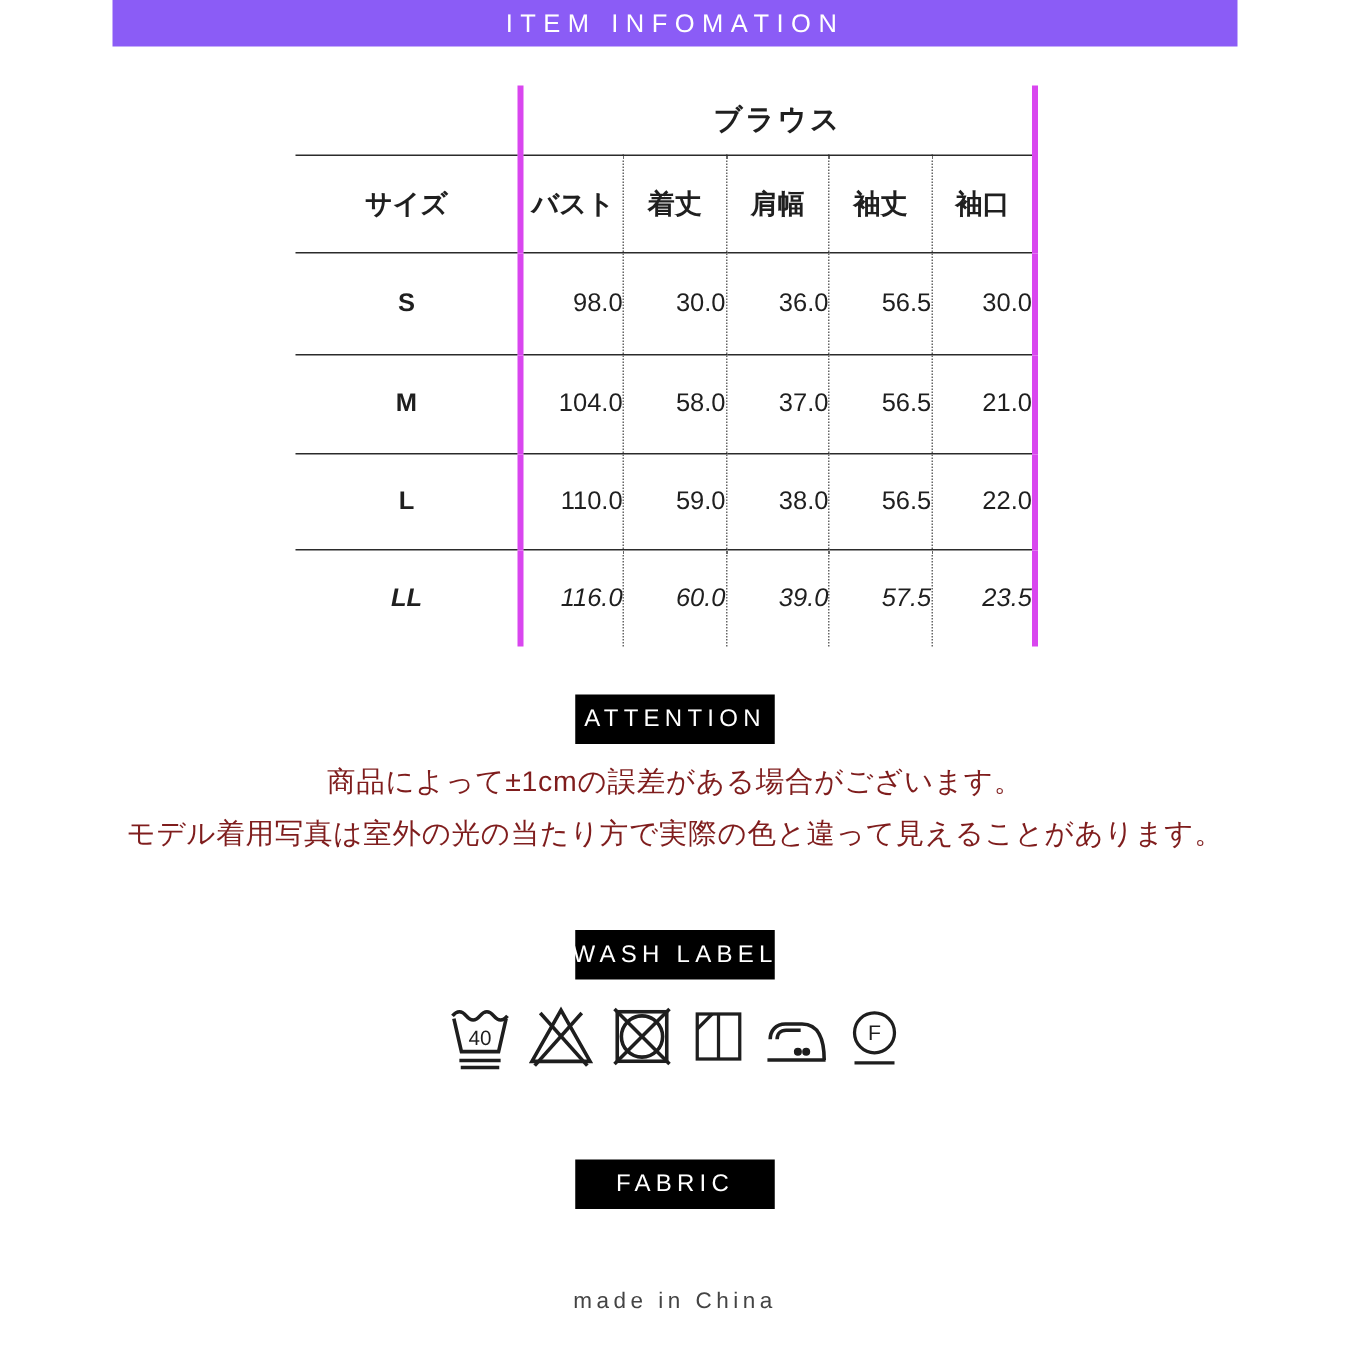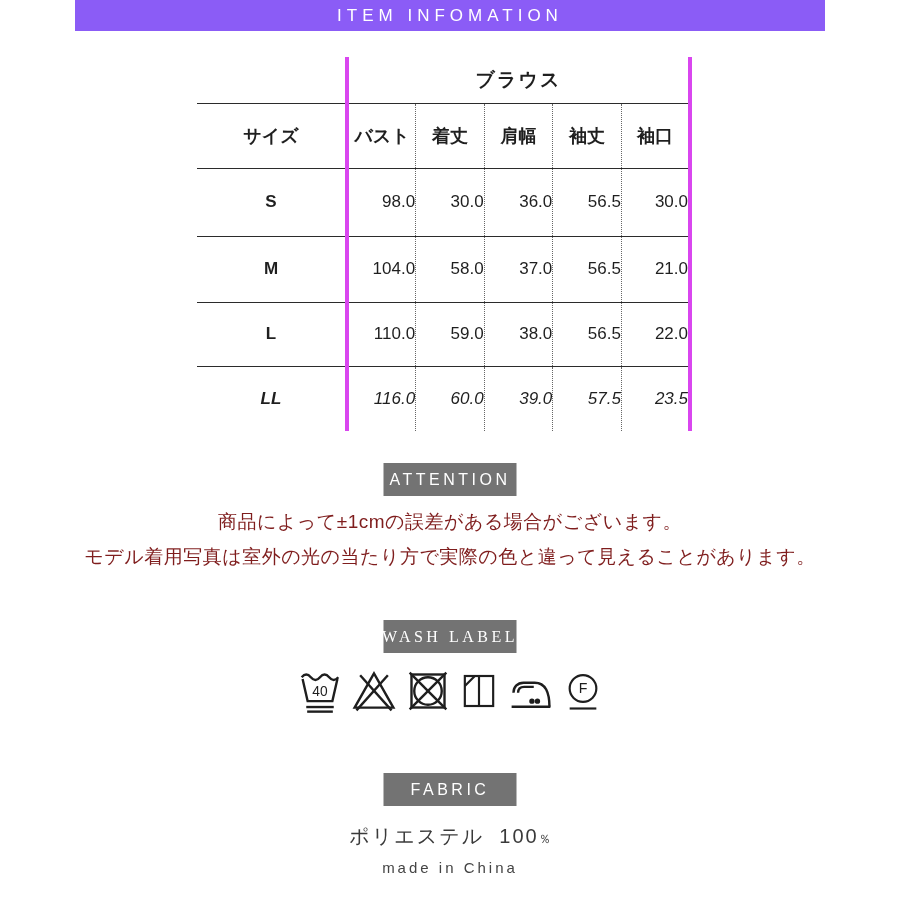--- a/index.html
+++ b/index.html
@@ -38,26 +38,26 @@
   .sr { border-right:4px solid #d946ef; }
   .vd { border-left:1px dotted #666; }
   .item-name { text-align:center; font-weight:bold; font-size:19px; letter-spacing:2px; }
   .hd { text-align:center; font-weight:bold; font-size:18px; }
   .size-cell { text-align:center; font-weight:bold; font-size:17px; }
   .val { text-align:right; font-size:17px; padding-right:3px; font-weight:400; }
 
   
   .g-label {
     position:absolute; left:50%; transform:translateX(-50%);
-    width:133px; height:33px; background:#737373;
+    width:133px; height:33px; background:#000000;
     display:flex; align-items:center; justify-content:center;
   }
   .g-label span { color:#fff; font-size:16px; letter-spacing:3.5px; font-weight:400; white-space:nowrap; }
   .g-attention { top:463px; }
-  .g-wash { top:620px;font-family:Liberation Serif, serif; }
+  .g-wash { top:620px; }
   .g-fabric { top:773px; }
 
   
   .notes {
     position:absolute; top:504px; left:0; width:900px;
     text-align:center; font-size:19px; line-height:35px; color:#7f1d1d;
     letter-spacing:0.5px;
   }
 
   
@@ -200,19 +200,15 @@
     <svg width="40" height="48" viewBox="0 0 48 52">
       <circle cx="24" cy="23" r="16"></circle>
       <text x="24" y="29" text-anchor="middle" font-size="17">F</text>
       <path d="M8 47 H40"></path>
     </svg>
   </div>
 
   <div class="g-label g-fabric">
     <span>FABRIC</span>
   </div>
-  <div class="fabric-line">
-    <span>ポリエステル</span>&nbsp;
-    <span>100</span><span class="pct">％</span>
-  </div>
   <div class="origin-line">made in China</div>
 
 </div>
 
 </body></html>

